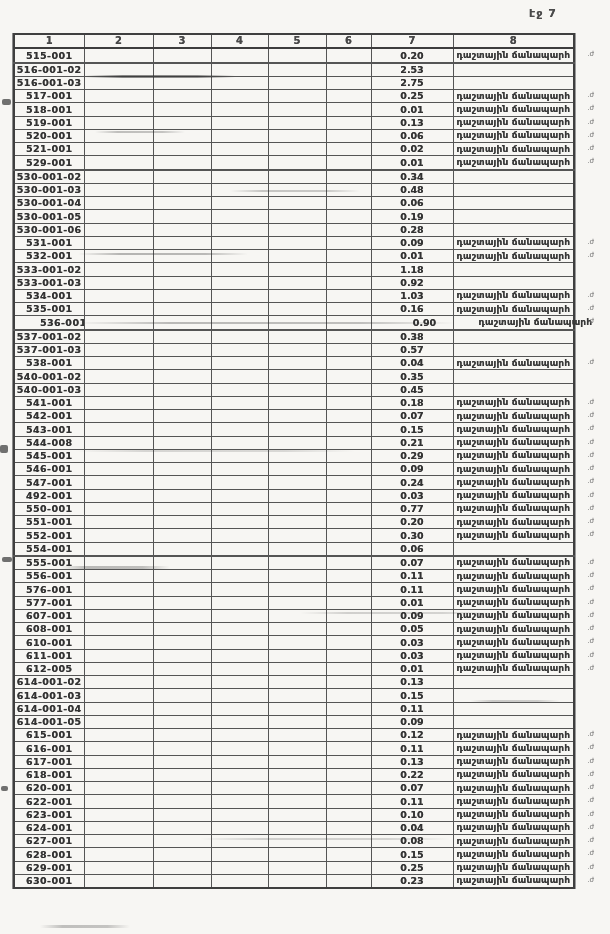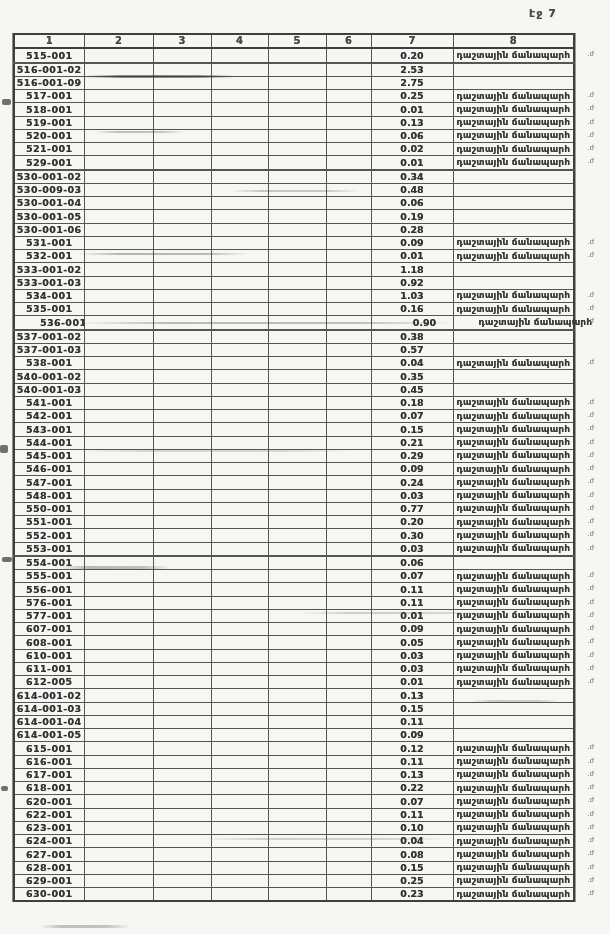--- a/index.html
+++ b/index.html
@@ -122,21 +122,21 @@
     <td class="c-empty"></td>
     <td class="c-empty"></td>
     <td class="c-empty"></td>
     <td class="c-val">2.53</td>
     <td class="c-road">
       <span class="road-text"></span>
       <span class="mark"></span>
     </td>
   </tr>
         <tr class="data-row">
-    <td class="c-id">516-001-09</td>
+    <td class="c-id">516-001-03</td>
     <td class="c-empty"></td>
     <td class="c-empty"></td>
     <td class="c-empty"></td>
     <td class="c-empty"></td>
     <td class="c-empty"></td>
     <td class="c-val">2.75</td>
     <td class="c-road">
       <span class="road-text"></span>
       <span class="mark"></span>
     </td>
@@ -226,21 +226,21 @@
     <td class="c-empty"></td>
     <td class="c-empty"></td>
     <td class="c-empty"></td>
     <td class="c-val">0.34</td>
     <td class="c-road">
       <span class="road-text"></span>
       <span class="mark"></span>
     </td>
   </tr>
         <tr class="data-row">
-    <td class="c-id">530-009-03</td>
+    <td class="c-id">530-001-03</td>
     <td class="c-empty"></td>
     <td class="c-empty"></td>
     <td class="c-empty"></td>
     <td class="c-empty"></td>
     <td class="c-empty"></td>
     <td class="c-val">0.48</td>
     <td class="c-road">
       <span class="road-text"></span>
       <span class="mark"></span>
     </td>
@@ -473,21 +473,21 @@
     <td class="c-empty"></td>
     <td class="c-empty"></td>
     <td class="c-empty"></td>
     <td class="c-val">0.15</td>
     <td class="c-road">
       <span class="road-text">դաշտային ճանապարհ</span>
       <span class="mark">.ժ</span>
     </td>
   </tr>
         <tr class="data-row">
-    <td class="c-id">544-001</td>
+    <td class="c-id">544-008</td>
     <td class="c-empty"></td>
     <td class="c-empty"></td>
     <td class="c-empty"></td>
     <td class="c-empty"></td>
     <td class="c-empty"></td>
     <td class="c-val">0.21</td>
     <td class="c-road">
       <span class="road-text">դաշտային ճանապարհ</span>
       <span class="mark">.ժ</span>
     </td>
@@ -525,21 +525,21 @@
     <td class="c-empty"></td>
     <td class="c-empty"></td>
     <td class="c-empty"></td>
     <td class="c-val">0.24</td>
     <td class="c-road">
       <span class="road-text">դաշտային ճանապարհ</span>
       <span class="mark">.ժ</span>
     </td>
   </tr>
         <tr class="data-row">
-    <td class="c-id">548-001</td>
+    <td class="c-id">492-001</td>
     <td class="c-empty"></td>
     <td class="c-empty"></td>
     <td class="c-empty"></td>
     <td class="c-empty"></td>
     <td class="c-empty"></td>
     <td class="c-val">0.03</td>
     <td class="c-road">
       <span class="road-text">դաշտային ճանապարհ</span>
       <span class="mark">.ժ</span>
     </td>
@@ -571,33 +571,20 @@
     </td>
   </tr>
         <tr class="data-row">
     <td class="c-id">552-001</td>
     <td class="c-empty"></td>
     <td class="c-empty"></td>
     <td class="c-empty"></td>
     <td class="c-empty"></td>
     <td class="c-empty"></td>
     <td class="c-val">0.30</td>
-    <td class="c-road">
-      <span class="road-text">դաշտային ճանապարհ</span>
-      <span class="mark">.ժ</span>
-    </td>
-  </tr>
-        <tr class="data-row">
-    <td class="c-id">553-001</td>
-    <td class="c-empty"></td>
-    <td class="c-empty"></td>
-    <td class="c-empty"></td>
-    <td class="c-empty"></td>
-    <td class="c-empty"></td>
-    <td class="c-val">0.03</td>
     <td class="c-road">
       <span class="road-text">դաշտային ճանապարհ</span>
       <span class="mark">.ժ</span>
     </td>
   </tr>
         <tr class="data-row">
     <td class="c-id">554-001</td>
     <td class="c-empty"></td>
     <td class="c-empty"></td>
     <td class="c-empty"></td>

